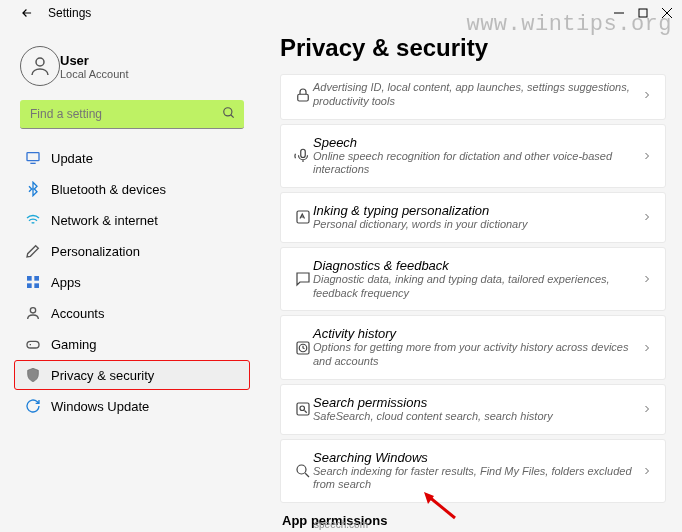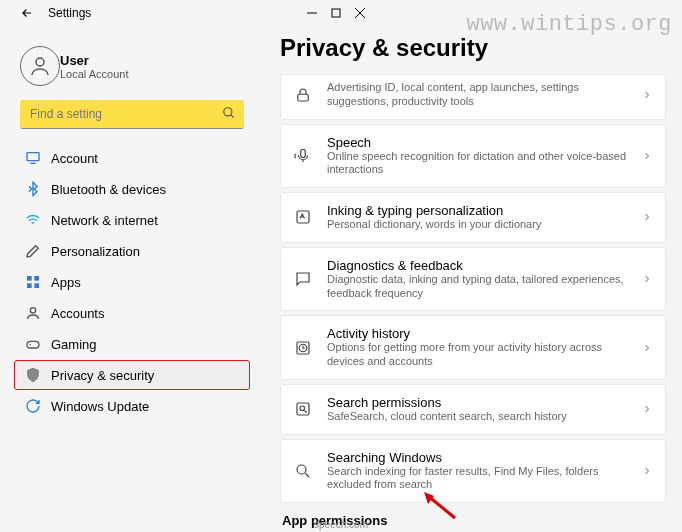--- a/index.html
+++ b/index.html
@@ -1,38 +1,38 @@
 <!DOCTYPE html>
 <html><head>
 <meta charset="utf-8">
 <style>
   * { box-sizing: border-box; margin: 0; padding: 0; font-family: "Segoe UI", -apple-system, sans-serif; }
   body { width: 682px; height: 532px; background: #f5f5f5; overflow: hidden; position: relative; }
-  .chrome { position: absolute; top: 0; left: 0; right: 0; height: 26px; display: flex; align-items: center; justify-content: center; gap: 14px; padding-right: 10px; font-size: 12px; color: #000; }
+  .chrome { position: absolute; top: 0; left: 0; right: 0; height: 26px; display: flex; align-items: center; justify-content: flex-end; gap: 14px; padding-right: 10px; font-size: 12px; color: #000; }
   .chrome .back { position: absolute; left: 20px; top: 6px; cursor: pointer; }
   .chrome .title { position: absolute; left: 48px; top: 6px; font-size: 12px; }
   .watermark { position: absolute; top: 12px; right: 10px; font-size: 22px; color: rgba(80,80,80,0.35); font-family: Liberation Mono, monospace; letter-spacing: 0.5px; pointer-events: none; z-index: 50; text-align: right; }
   .bottom-wm { position: absolute; bottom: 2px; left: 50%; transform: translateX(-50%); font-size: 10px; color: #888; pointer-events: none; z-index: 50; }
   .container { display: flex; position: absolute; top: 30px; left: 0; right: 0; bottom: 0; }
   .sidebar { width: 260px; padding: 10px 10px 0 14px; }
   .user-block { display: flex; align-items: center; gap: 0; padding: 6px 6px 14px 6px; }
   .avatar { width: 40px; height: 40px; border-radius: 50%; border: 1px solid #666; display: flex; align-items: center; justify-content: center; }
   .user-name { font-size: 13px; font-weight: 600; }
   .user-sub { font-size: 11px; color: #555; }
   .search-wrap { position: relative; margin: 0 6px 14px 6px; }
-  .search-input { width: 100%; padding: 7px 30px 7px 10px; font-size: 12px; border: none; border-bottom: 1px solid #888; background: #fde047; border-radius: 3px; }
+  .search-input { width: 100%; padding: 7px 30px 7px 10px; font-size: 12px; border: none; border-bottom: 1px solid #888; background: #bef264; border-radius: 3px; }
   .search-icon { position: absolute; right: 8px; top: 6px; }
   .nav { list-style: none; }
   .nav-item { display: flex; align-items: center; gap: 10px; padding: 6px 8px 6px 10px; margin: 1px 0; font-size: 13px; border-radius: 3px; cursor: pointer; border: 1.5px solid transparent; }
   .nav-item.highlight { border: 1.5px solid #e11; background: #eee; }
   .nav-icon { width: 16px; height: 16px; display: flex; align-items: center; justify-content: center; flex-shrink: 0; }
   .main { flex: 1; padding: 4px 16px 0 20px; overflow: hidden; }
   .page-title { font-size: 24px; font-weight: 600; margin-bottom: 12px; }
   .cards { display: flex; flex-direction: column; gap: 4px; }
-  .card { background: #fff; border: 1px solid #e9e9e9; border-radius: 3px; display: flex; align-items: center; padding: 10px 12px; gap: 14px; cursor: pointer; }
+  .card { background: #fff; border: 1px solid #e9e9e9; border-radius: 3px; display: flex; align-items: center; padding: 10px 12px; cursor: pointer; font-style: italic; }
   .card-icon { width: 20px; height: 20px; flex-shrink: 0; display:flex; align-items:center; justify-content:center; }
   .card-text { flex: 1; min-width: 0; }
   .card-title { font-size: 13px; }
   .card-sub { font-size: 11px; color: #666; line-height: 1.25; }
   .chev { flex-shrink: 0; }
   .section-head { font-size: 13px; font-weight: 600; margin-top: 10px; padding-left: 2px; }
   .arrow-anno { position: absolute; left: 420px; top: 490px; z-index: 40; pointer-events:none; }
   svg { display: block; }
 </style>
 </head>
@@ -90,21 +90,21 @@
       </span>
     </div>
     <ul class="nav">
       <li class="nav-item">
           <span class="nav-icon">
             <svg width="16" height="16" viewBox="0 0 24 24" fill="none" stroke="#3575d4" stroke-width="2">
               <rect x="3" y="4" width="18" height="12" rx="1"></rect>
               <line x1="8" y1="20" x2="16" y2="20"></line>
             </svg>
           </span>
-          <span>Account</span>
+          <span>Update</span>
         </li>
       <li class="nav-item">
           <span class="nav-icon">
             <svg width="16" height="16" viewBox="0 0 24 24" fill="#1e7fd8">
               <path d="M12 2l6 6-4 4 4 4-6 6V2zM6 8l4 4-4 4" fill="none" stroke="#1e7fd8" stroke-width="2"></path>
             </svg>
           </span>
           <span>Bluetooth &amp; devices</span>
         </li>
       <li class="nav-item">

